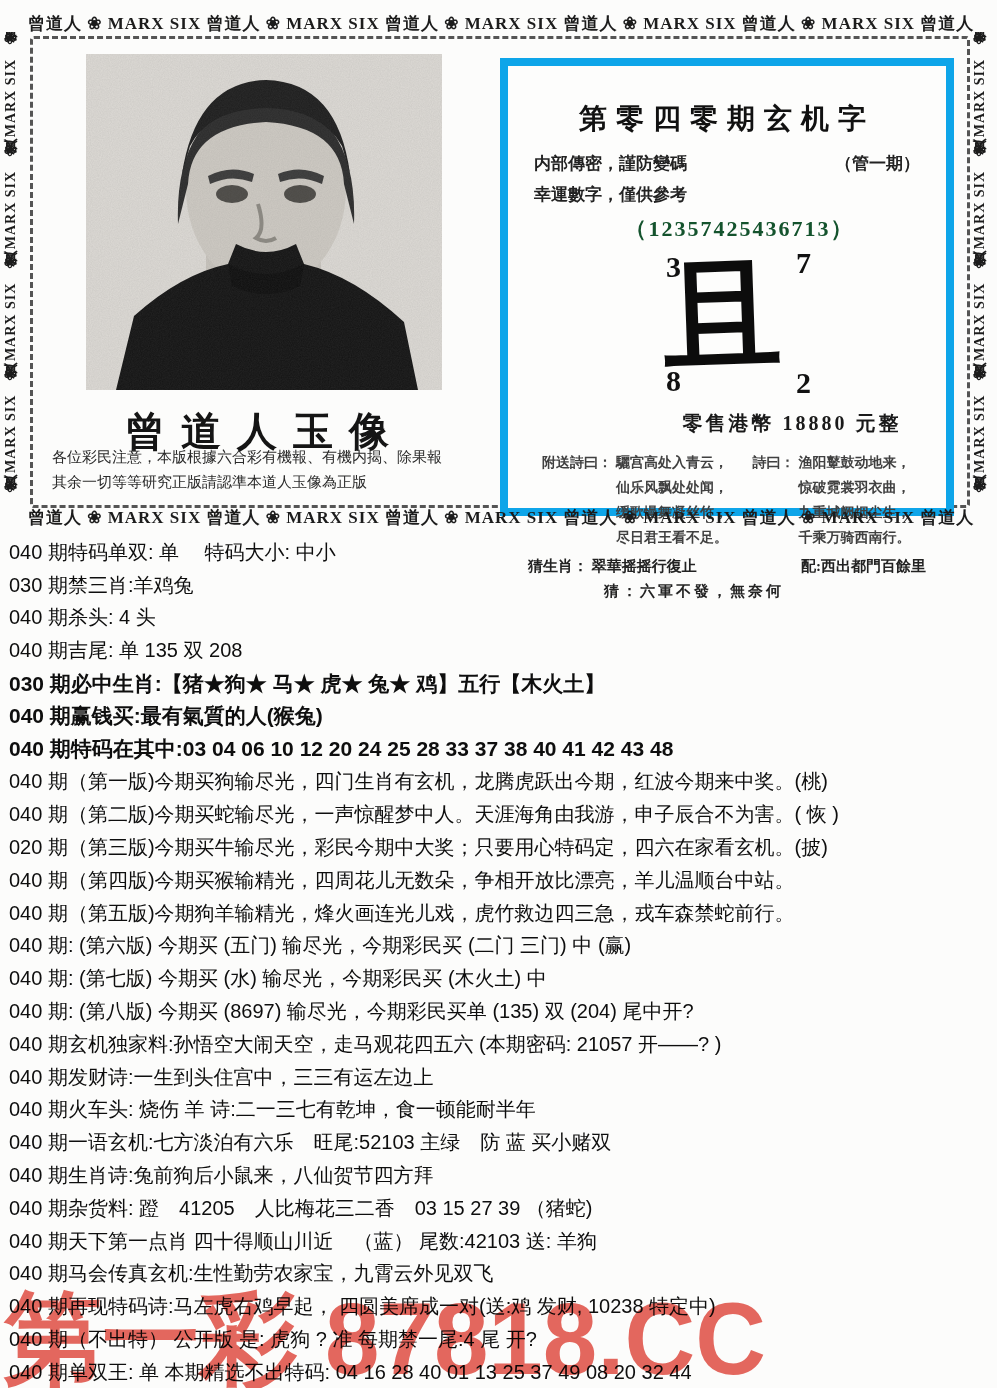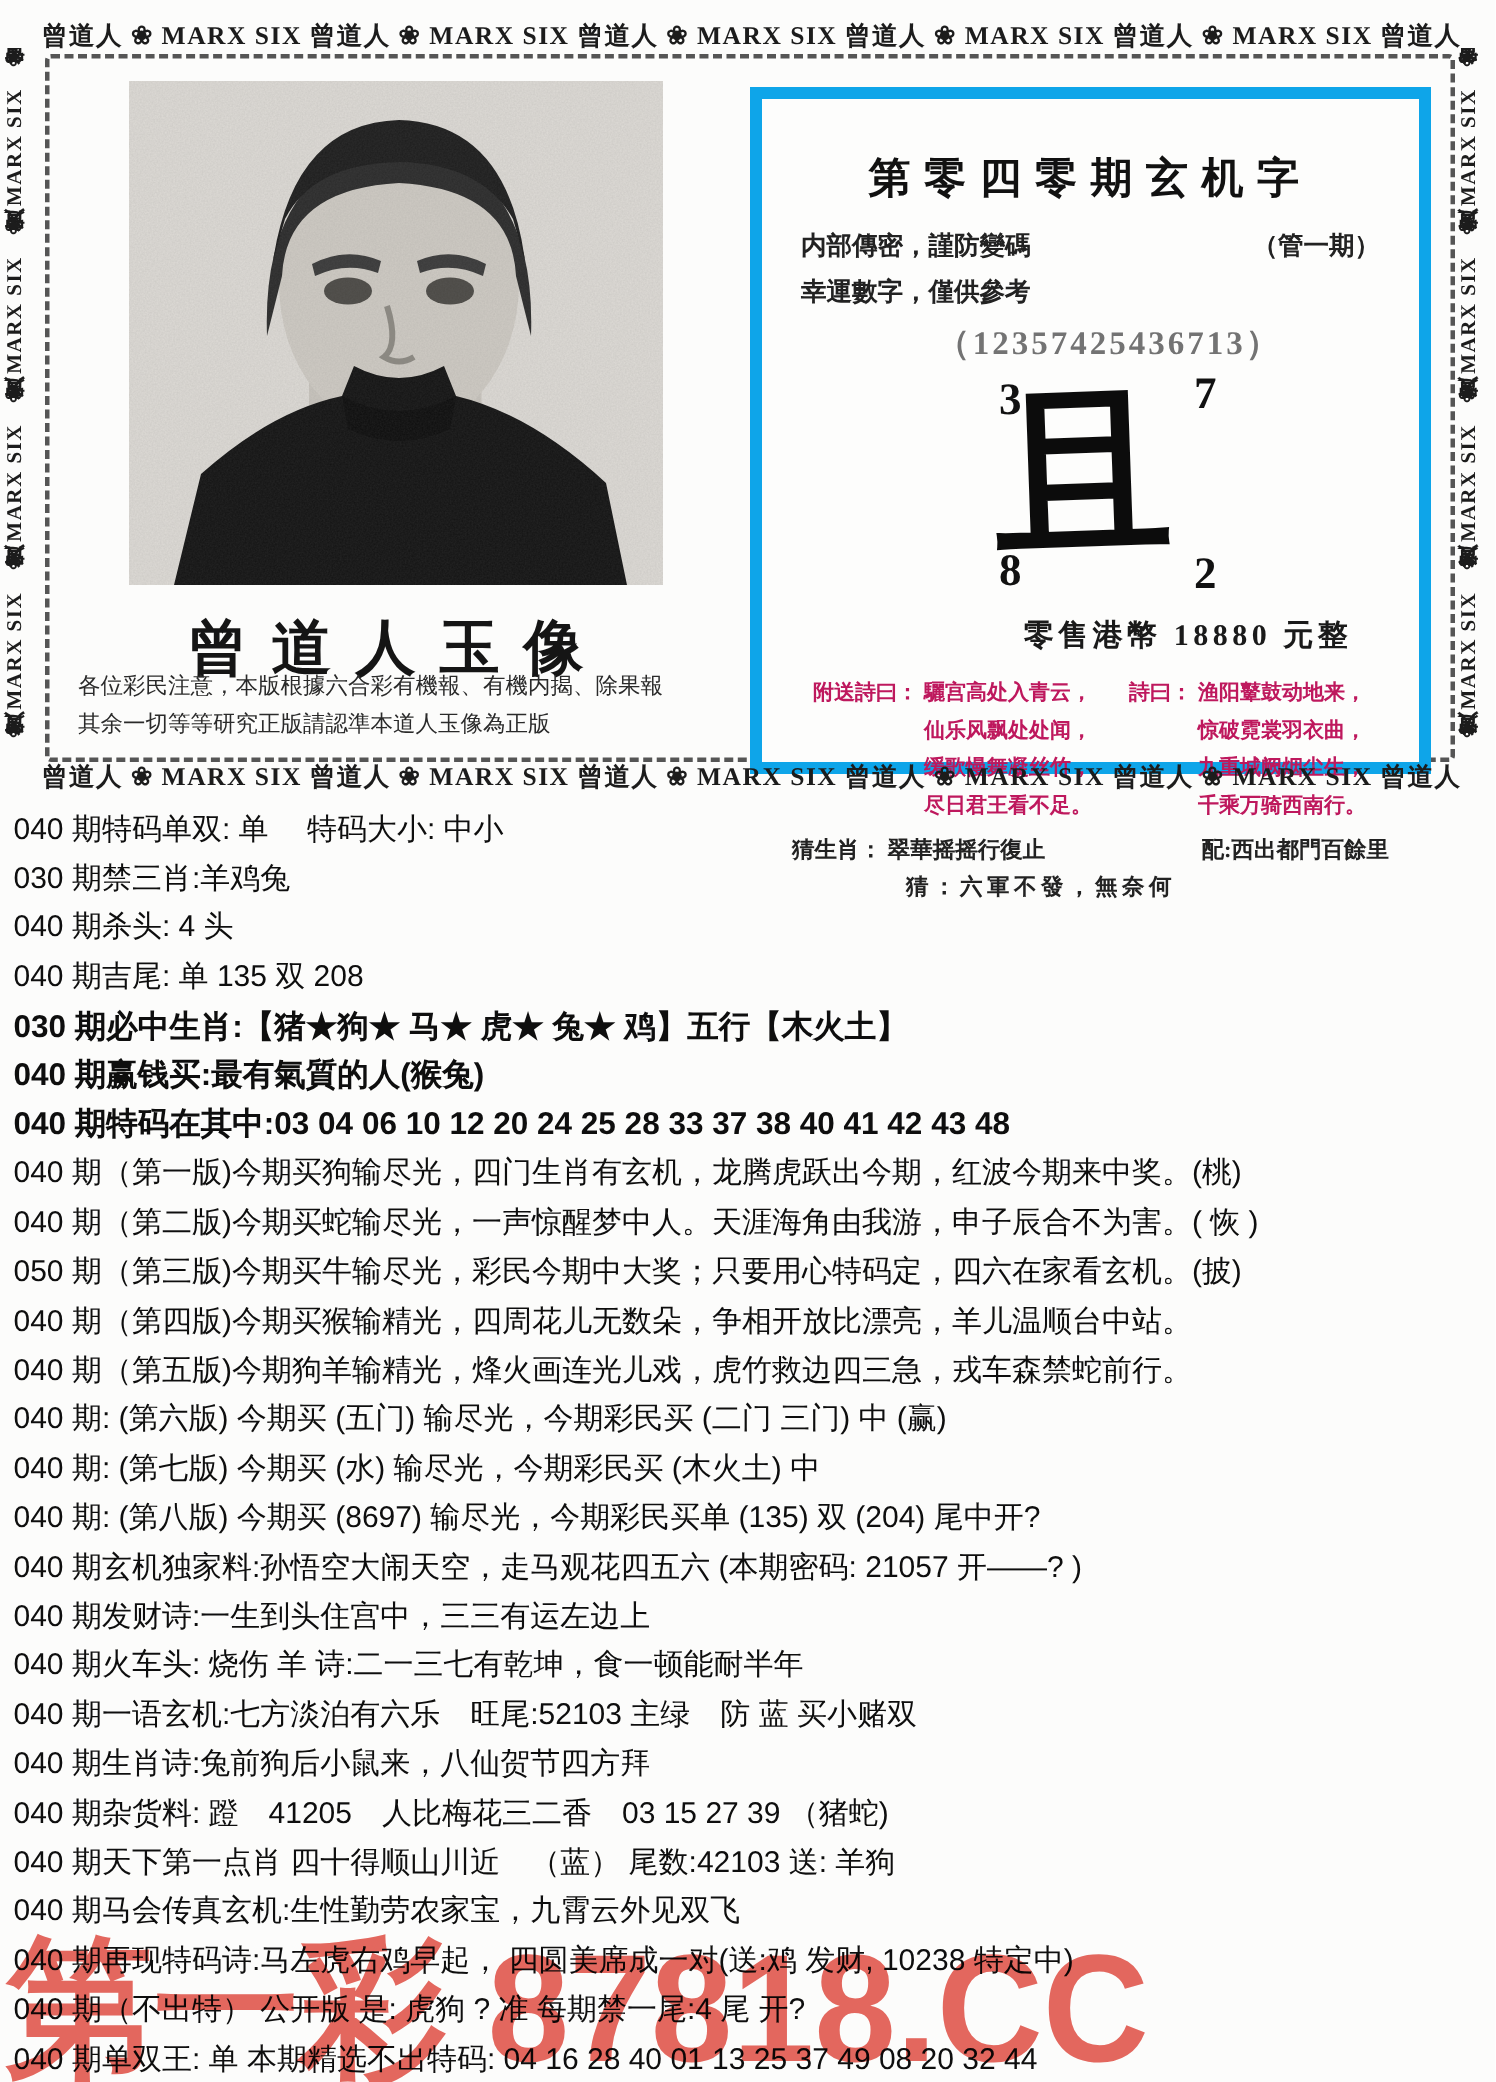--- a/index.html
+++ b/index.html
@@ -34,35 +34,35 @@
 
   
   #mbox{position:absolute;left:500px;top:58px;width:438px;height:442px;
         border:8px solid #0ea5e9;background:#fdfdfc;font-family:"Liberation Serif",serif;}
   #mbox-title{margin-top:34px;text-align:center;font-size:28px;font-weight:bold;
               letter-spacing:9px;color:#111;white-space:nowrap;}
   .mbox-row{display:flex;justify-content:space-between;padding:0 26px;margin-top:14px;
             font-size:17px;font-weight:bold;color:#222;}
   #mbox-line2{padding:0 26px;margin-top:8px;font-size:17px;font-weight:bold;color:#222;}
   #mbox-code{margin-top:8px;text-align:center;font-size:22px;font-weight:bold;
-             letter-spacing:2px;color:#737373;font-family:"Liberation Serif",serif;padding-left:25px;}
+             letter-spacing:2px;color:#14532d;font-family:"Liberation Serif",serif;padding-left:25px;}
   #char-grid{position:relative;height:158px;margin-top:2px;}
   .corner-num{position:absolute;font-size:30px;font-weight:bold;color:#111;
               font-family:"Liberation Serif",serif;}
   #num-tl{left:158px;top:4px;}
   #num-tr{left:288px;top:0px;}
   #num-bl{left:158px;top:118px;}
   #num-br{left:288px;top:120px;}
   #big-char{position:absolute;left:0;right:10px;top:6px;text-align:center;font-size:118px;
             line-height:1.1;font-weight:bold;color:#0c0c0c;transform:rotate(-2deg);
             font-family:"Liberation Serif",serif;}
   #mbox-price{margin-top:6px;text-align:center;padding-left:130px;font-size:20px;
               font-weight:bold;letter-spacing:3px;color:#1a1a1a;}
   #poems{display:flex;margin-top:14px;padding:0 14px;}
-  .poem-col{display:flex;font-size:14px;font-weight:bold;color:#be185d;line-height:1.78;}
+  .poem-col{display:flex;font-size:14px;font-weight:bold;color:#404040;line-height:1.78;}
   .poem-label{white-space:nowrap;margin-right:4px;}
   #poem-left{width:54%;padding-left:20px;}
   #poem-right{width:46%;}
   .poem-lines div{white-space:nowrap;}
   .mbox-guess{padding:0 20px;margin-top:6px;font-size:15px;font-weight:bold;color:#222;
               display:flex;justify-content:space-between;white-space:nowrap;}
   #guess2{justify-content:flex-start;padding-left:96px;letter-spacing:3px;}
 
   
   #body-lines{position:absolute;left:9px;top:536px;right:4px;}
@@ -167,21 +167,21 @@
   <div id="body-lines">
     <div class="bline">040 期特码单双: 单　 特码大小: 中小</div>
     <div class="bline">030 期禁三肖:羊鸡兔</div>
     <div class="bline">040 期杀头: 4 头</div>
     <div class="bline">040 期吉尾: 单 135 双 208</div>
     <div class="bline em">030 期必中生肖:【猪★狗★ 马★ 虎★ 兔★ 鸡】五行【木火土】</div>
     <div class="bline em">040 期赢钱买:最有氣質的人(猴兔)</div>
     <div class="bline em">040 期特码在其中:03 04 06 10 12 20 24 25 28 33 37 38 40 41 42 43 48</div>
     <div class="bline">040 期（第一版)今期买狗输尽光，四门生肖有玄机，龙腾虎跃出今期，红波今期来中奖。(桃)</div>
     <div class="bline">040 期（第二版)今期买蛇输尽光，一声惊醒梦中人。天涯海角由我游，申子辰合不为害。( 恢 )</div>
-    <div class="bline">050 期（第三版)今期买牛输尽光，彩民今期中大奖；只要用心特码定，四六在家看玄机。(披)</div>
+    <div class="bline">020 期（第三版)今期买牛输尽光，彩民今期中大奖；只要用心特码定，四六在家看玄机。(披)</div>
     <div class="bline">040 期（第四版)今期买猴输精光，四周花儿无数朵，争相开放比漂亮，羊儿温顺台中站。</div>
     <div class="bline">040 期（第五版)今期狗羊输精光，烽火画连光儿戏，虎竹救边四三急，戎车森禁蛇前行。</div>
     <div class="bline">040 期: (第六版) 今期买 (五门) 输尽光，今期彩民买 (二门 三门) 中 (赢)</div>
     <div class="bline">040 期: (第七版) 今期买 (水) 输尽光，今期彩民买 (木火土) 中</div>
     <div class="bline">040 期: (第八版) 今期买 (8697) 输尽光，今期彩民买单 (135) 双 (204) 尾中开?</div>
     <div class="bline">040 期玄机独家料:孙悟空大闹天空，走马观花四五六 (本期密码: 21057  开——? )</div>
     <div class="bline">040 期发财诗:一生到头住宫中，三三有运左边上</div>
     <div class="bline">040 期火车头: 烧伤 羊  诗:二一三七有乾坤，食一顿能耐半年</div>
     <div class="bline">040 期一语玄机:七方淡泊有六乐　旺尾:52103 主绿　防 蓝 买小赌双</div>
     <div class="bline">040 期生肖诗:兔前狗后小鼠来，八仙贺节四方拜</div>

